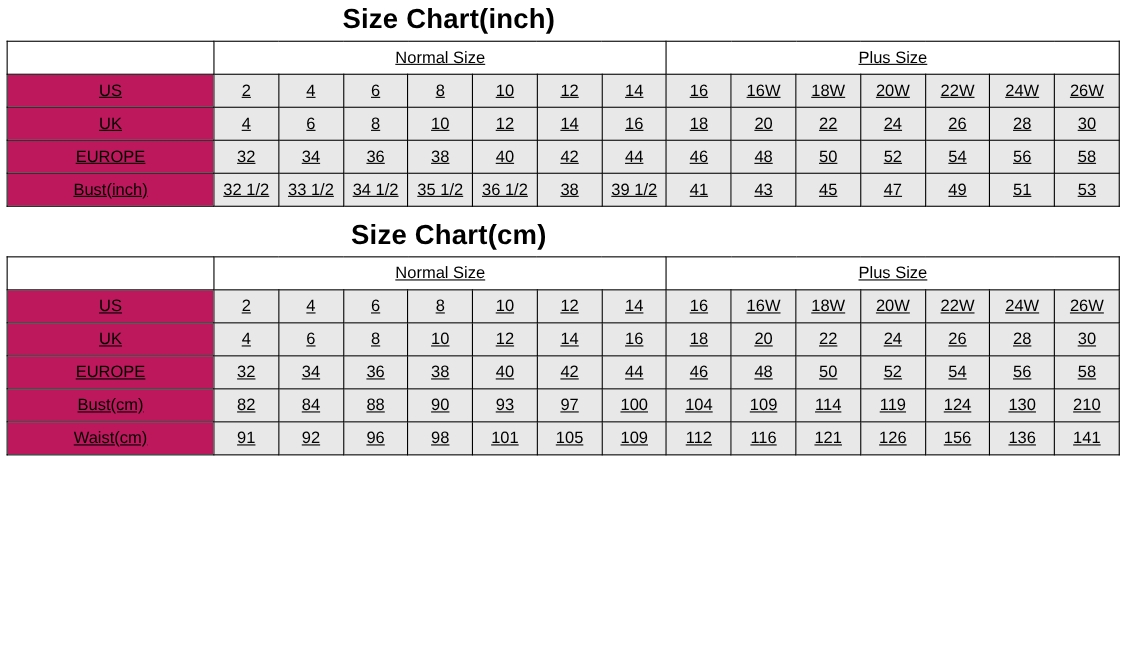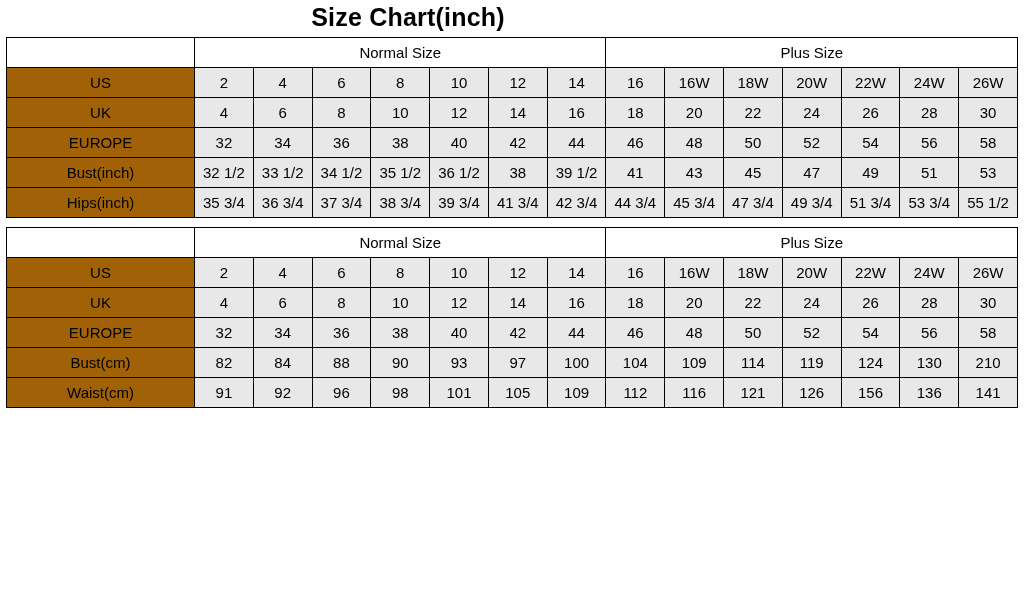--- a/index.html
+++ b/index.html
@@ -26,35 +26,36 @@
     font-family: "Liberation Sans", sans-serif;
     line-height: 1.1;
     padding: 4px 0 5px 0;
     letter-spacing: 0.2px;
   }
   table.size-table {
     border-collapse: collapse;
     width: 1012px;
     margin: 0 6px;
     table-layout: fixed;
+    text-decoration: underline;
   }
   table.size-table td, table.size-table th {
     border: 1px solid #000000;
     text-align: center;
     font-size: 15px;
     font-weight: normal;
     height: 29px;
     padding: 0 1px;
     font-family: "Liberation Sans", sans-serif;
     white-space: nowrap;
     overflow: hidden;
   }
   td.rowhead {
     width: 185px;
-    background: #a16207;
+    background: #be185d;
     font-size: 15px;
     text-align: center;
   }
   td.group-head {
     font-size: 19px;
     background: #ffffff;
     height: 37px;
   }
   td.blank-corner {
     background: #ffffff;
@@ -173,42 +174,26 @@
             <td class="cell">38</td>
             <td class="cell">39 1/2</td>
             <td class="cell plus">41</td>
             <td class="cell plus">43</td>
             <td class="cell plus">45</td>
             <td class="cell plus">47</td>
             <td class="cell plus">49</td>
             <td class="cell plus">51</td>
             <td class="cell plus">53</td>
           </tr>
-          <tr>
-            <td class="rowhead">Hips(inch)</td>
-            <td class="cell">35 3/4</td>
-            <td class="cell">36 3/4</td>
-            <td class="cell">37 3/4</td>
-            <td class="cell">38 3/4</td>
-            <td class="cell">39 3/4</td>
-            <td class="cell">41 3/4</td>
-            <td class="cell">42 3/4</td>
-            <td class="cell plus">44 3/4</td>
-            <td class="cell plus">45 3/4</td>
-            <td class="cell plus">47 3/4</td>
-            <td class="cell plus">49 3/4</td>
-            <td class="cell plus">51 3/4</td>
-            <td class="cell plus">53 3/4</td>
-            <td class="cell plus">55 1/2</td>
-          </tr>
         </tbody>
       </table>
     </div>
     <div class="spacer"></div>
     <div class="chart-block">
+      <div class="chart-title">Size Chart(cm)</div>
       <table class="size-table">
         <tbody>
           <tr>
             <td class="rowhead blank-corner"></td>
             <td class="group-head" colspan="7">Normal Size</td>
             <td class="group-head" colspan="7">Plus Size</td>
           </tr>
           <tr>
             <td class="rowhead">US</td>
             <td class="cell">2</td>

